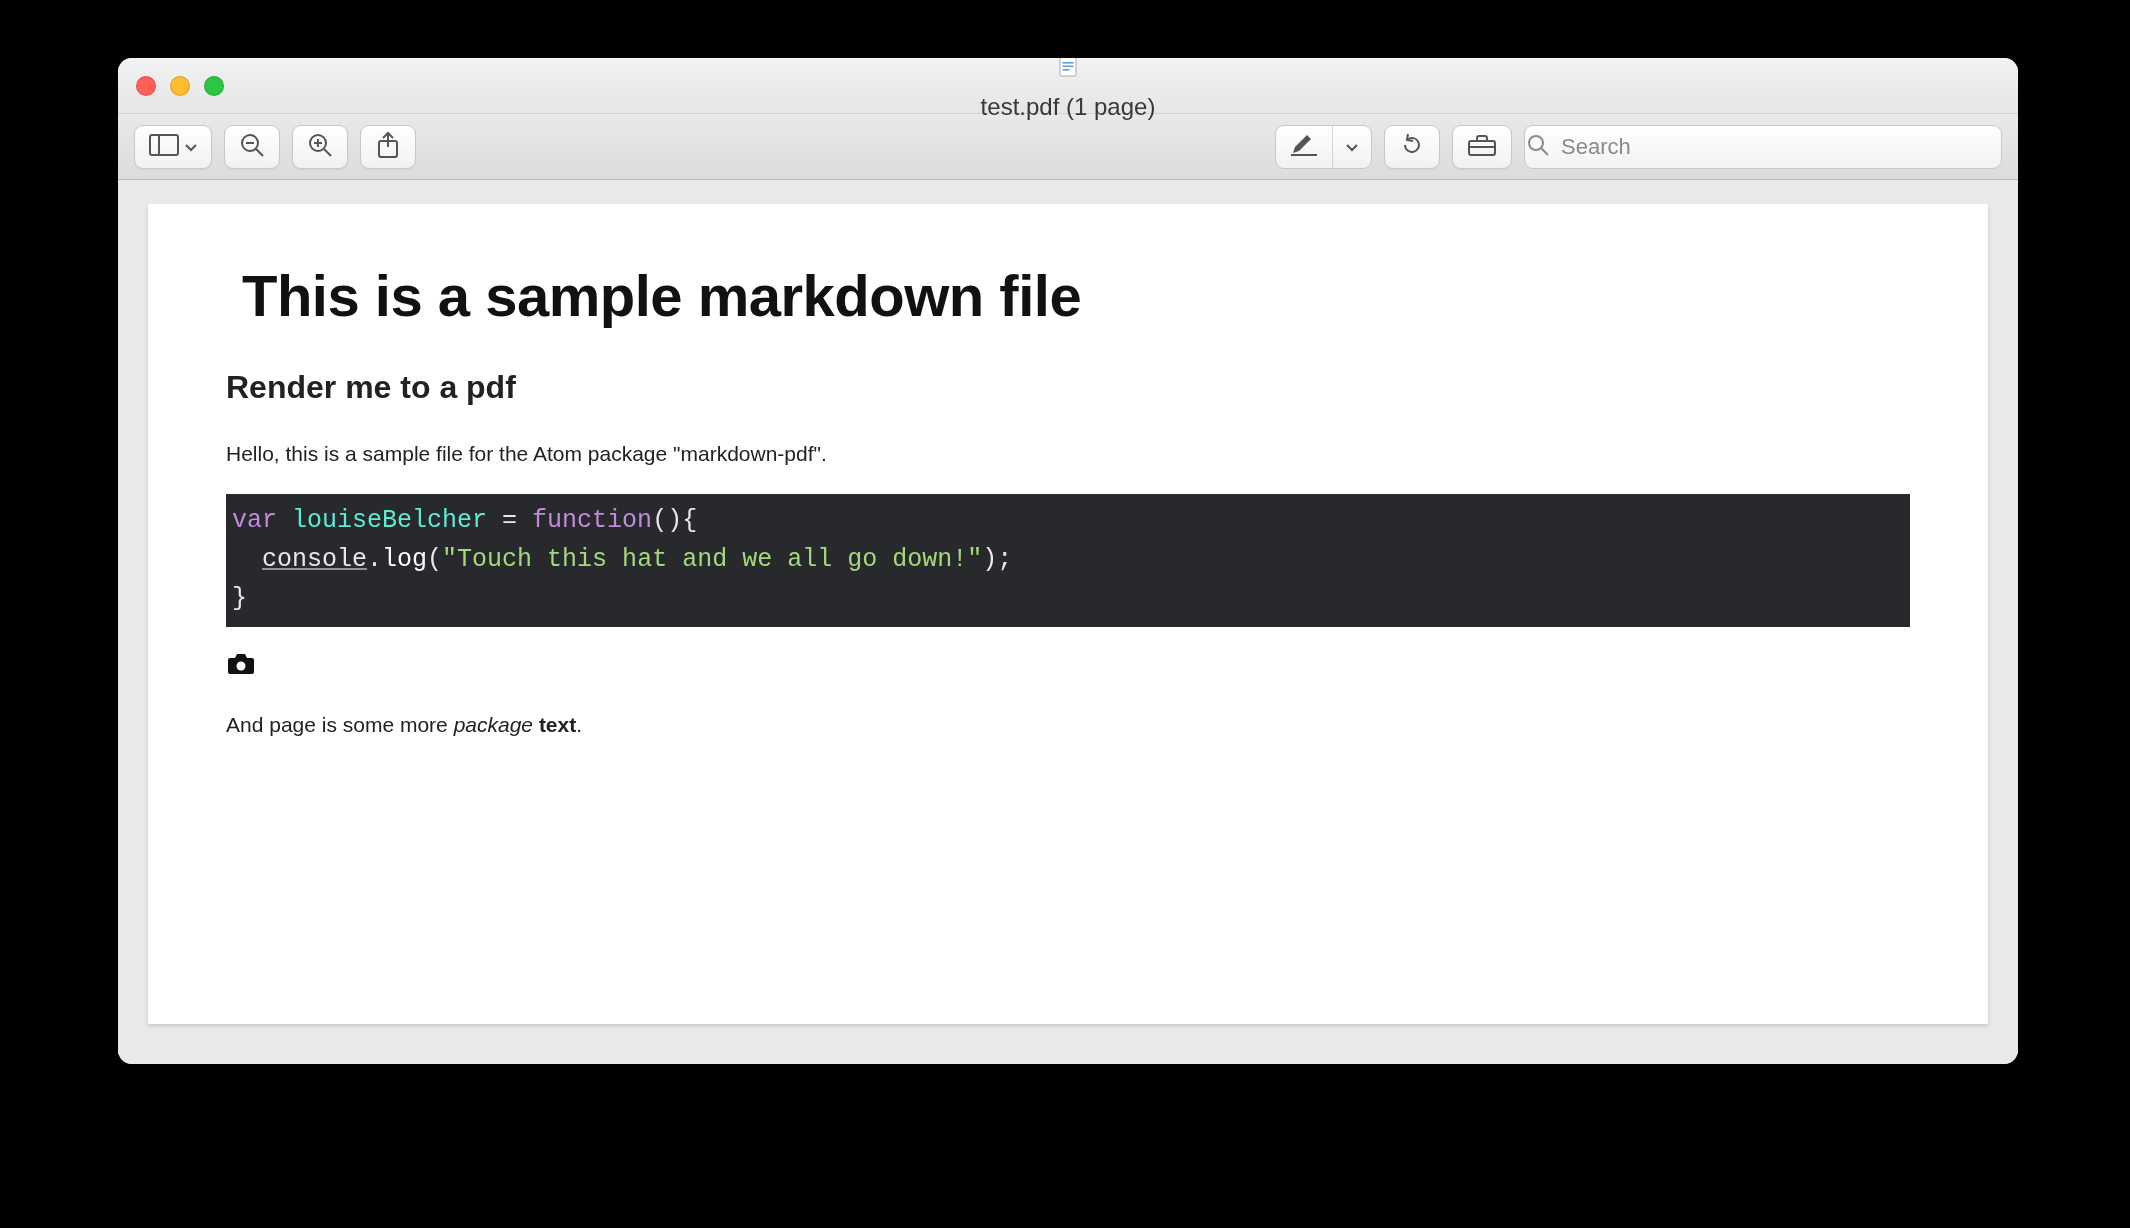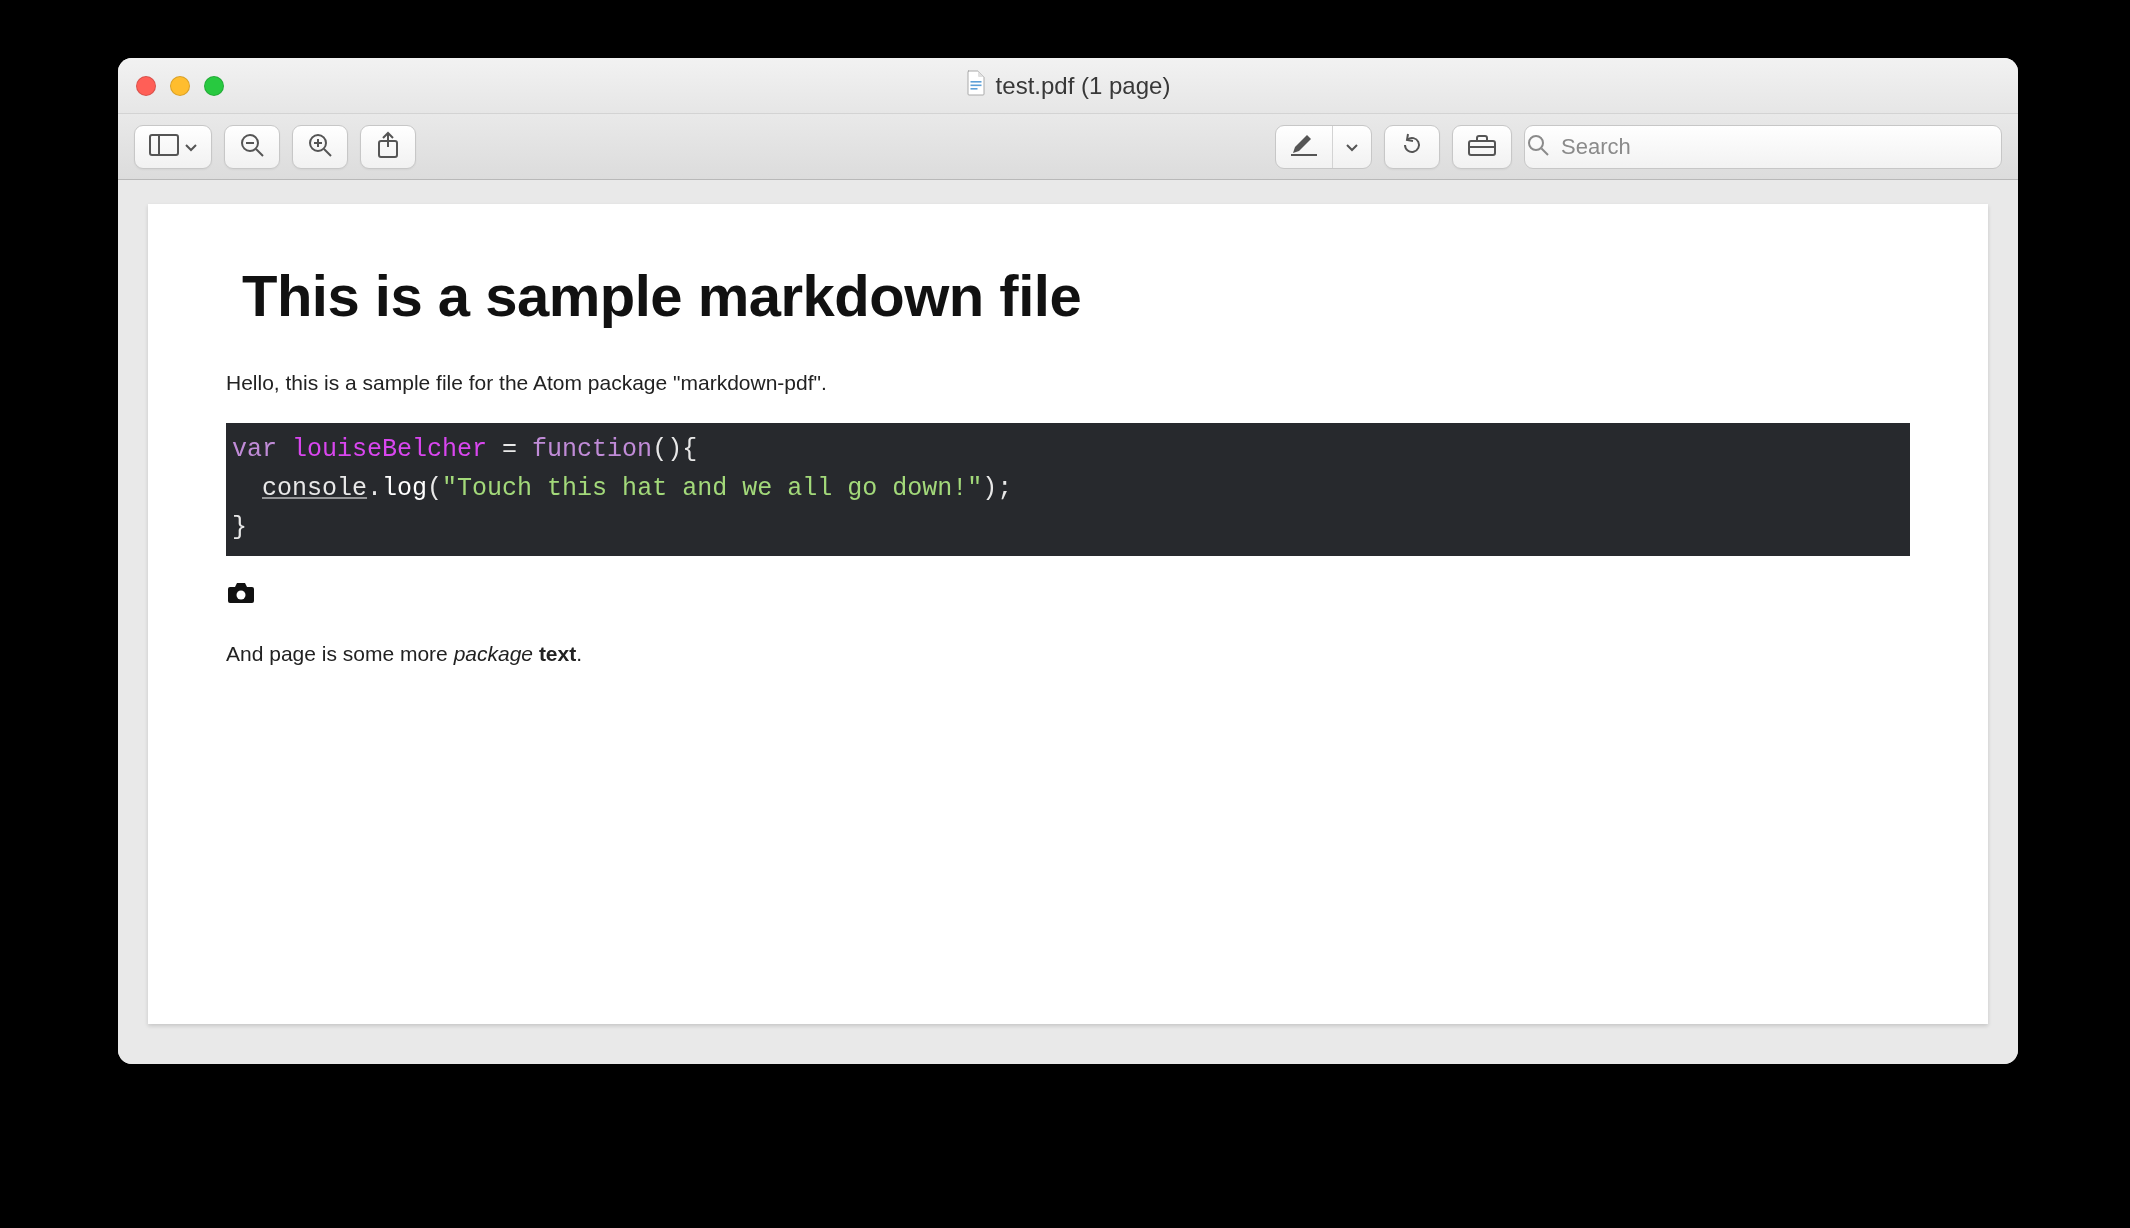--- a/index.html
+++ b/index.html
@@ -44,21 +44,21 @@
   }
   .traffic-lights .dot {
     width: 20px; height: 20px; border-radius: 50%;
     border: 1px solid rgba(0,0,0,.15);
   }
   .dot.close { background: #ff5f57; }
   .dot.min { background: #ffbd2e; }
   .dot.max { background: #28c940; }
   .title-group {
     display: flex; align-items: center; gap: 10px;
-    color: #383838; font-size: 24px; font-weight: 400;
+    color: #383838; font-size: 24px; font-weight: 400; flex-direction: column;
   }
   .title-group svg { width: 20px; height: 26px; }
 
   
   .toolbar {
     height: 66px;
     display: flex; align-items: center;
     padding: 0 16px;
     gap: 12px;
     background: linear-gradient(#e9e9e9, #dcdcdc);
@@ -145,21 +145,21 @@
     color: #e8e8e8;
     font-family: Menlo, "Courier New", monospace;
     font-size: 25px;
     line-height: 1.55;
     padding: 8px 6px;
     margin: 6px 0 24px 0;
     white-space: pre;
     overflow:auto;
   }
   .code-block .kw-var { color: #c08bd7; }
-  .code-block .fn-name { color: #d946ef; }
+  .code-block .fn-name { color: #5eead4; }
   .code-block .kw-func { color: #c08bd7; }
   .code-block .obj { color: #e8e8e8; text-decoration: underline; text-decoration-color: rgba(255,255,255,.5); }
   .code-block .method { color: #ffffff; }
   .code-block .str { color: #a3d97a; }
   .code-block .punct { color: #e8e8e8; }
 
   .image-placeholder {
     width: 30px; height: 30px;
     display:flex; align-items:center; justify-content:center;
     color:#111;
@@ -290,20 +290,21 @@
               <line x1="14.5" y1="14.5" x2="21" y2="21" stroke="#8a8a8a" stroke-width="2"></line>
             </svg>
         </span>
         <input type="text" placeholder="Search" style="">
       </div>
     </div>
 
     <div class="content">
       <div class="page">
         <h1>This is a sample markdown file</h1>
+        <h2>Render me to a pdf</h2>
         <p>Hello, this is a sample file for the Atom package "markdown-pdf".</p>
 
         <div class="code-block"><span class="kw-var">var</span><span> </span><span class="fn-name">louiseBelcher</span><span class="punct"> = </span><span class="kw-func">function</span><span class="punct">(){</span>
 <span>  </span><span class="obj">console</span><span class="punct">.</span><span class="method">log</span><span class="punct">(</span><span class="str">"Touch this hat and we all go down!"</span><span class="punct">);</span>
 <span class="punct">}</span></div>
 
         <div class="image-placeholder">
           <span>
             <svg viewBox="0 0 28 24">
                 <path fill="#111" d="M10 2h8l2 4h5a2 2 0 0 1 2 2v12a2 2 0 0 1-2 2H3a2 2 0 0 1-2-2V8a2 2 0 0 1 2-2h5l2-4z"></path>

